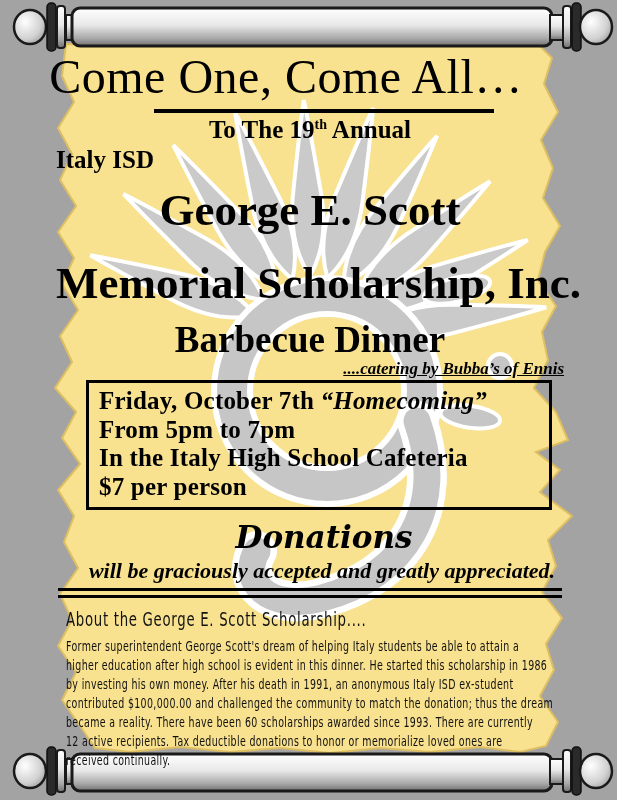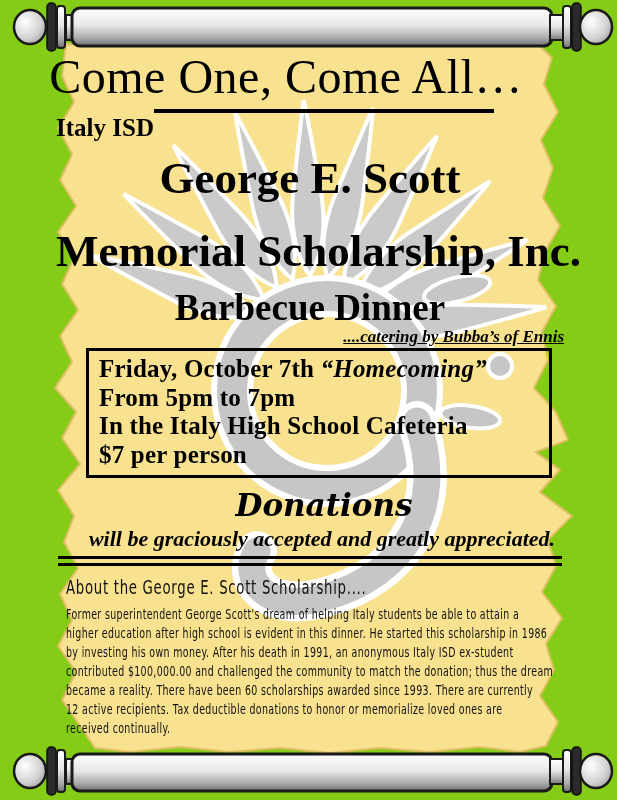--- a/index.html
+++ b/index.html
@@ -1,16 +1,16 @@
 <!DOCTYPE html>
 <html><head>
 <meta charset="utf-8">
 <style>
   html,body{margin:0;padding:0;background:#ffffff;}
-  .stage{position:relative;width:617px;height:800px;overflow:hidden;background:#84cc16;
+  .stage{position:relative;width:617px;height:800px;overflow:hidden;background:#a3a3a3;
          font-family:"Liberation Serif",serif;}
   svg{display:block;}
   .parchment{position:absolute;left:0;top:0;}
   .rod{position:absolute;left:0;}
   .rod-top{top:0;}
   .rod-bottom{top:744px;}
   .content{position:absolute;left:56px;top:52px;width:508px;color:#000;}
 
   .title{position:relative;left:-24px;font:400 48px/1.05 "Liberation Serif",serif;
          text-align:center;white-space:nowrap;letter-spacing:.5px;}
@@ -134,20 +134,21 @@
     <rect x="563" y="6" width="8" height="42" rx="3" fill="url(#metalB)" stroke="#1a1a1a" stroke-width="2"></rect>
     <rect x="572" y="3" width="9" height="48" rx="4" fill="#2a2a2a" stroke="#111111" stroke-width="1.5"></rect>
     <ellipse cx="596" cy="27" rx="16" ry="17" fill="url(#knobB)" stroke="#1a1a1a" stroke-width="2.5"></ellipse>
   </svg>
 
   <div class="content">
 
     <div class="title">Come One, Come All…</div>
     <div class="title-underline"></div>
 
+    <div class="subtitle"><span>To The 19</span><sup>th</sup><span> Annual</span></div>
 
     <div class="district">Italy ISD</div>
 
     <div class="org1">George E. Scott</div>
     <div class="org2">Memorial Scholarship, Inc.</div>
 
     <div class="event">Barbecue Dinner</div>
     <div class="catering">....catering by Bubba’s of Ennis</div>
 
     <div class="detailbox">

